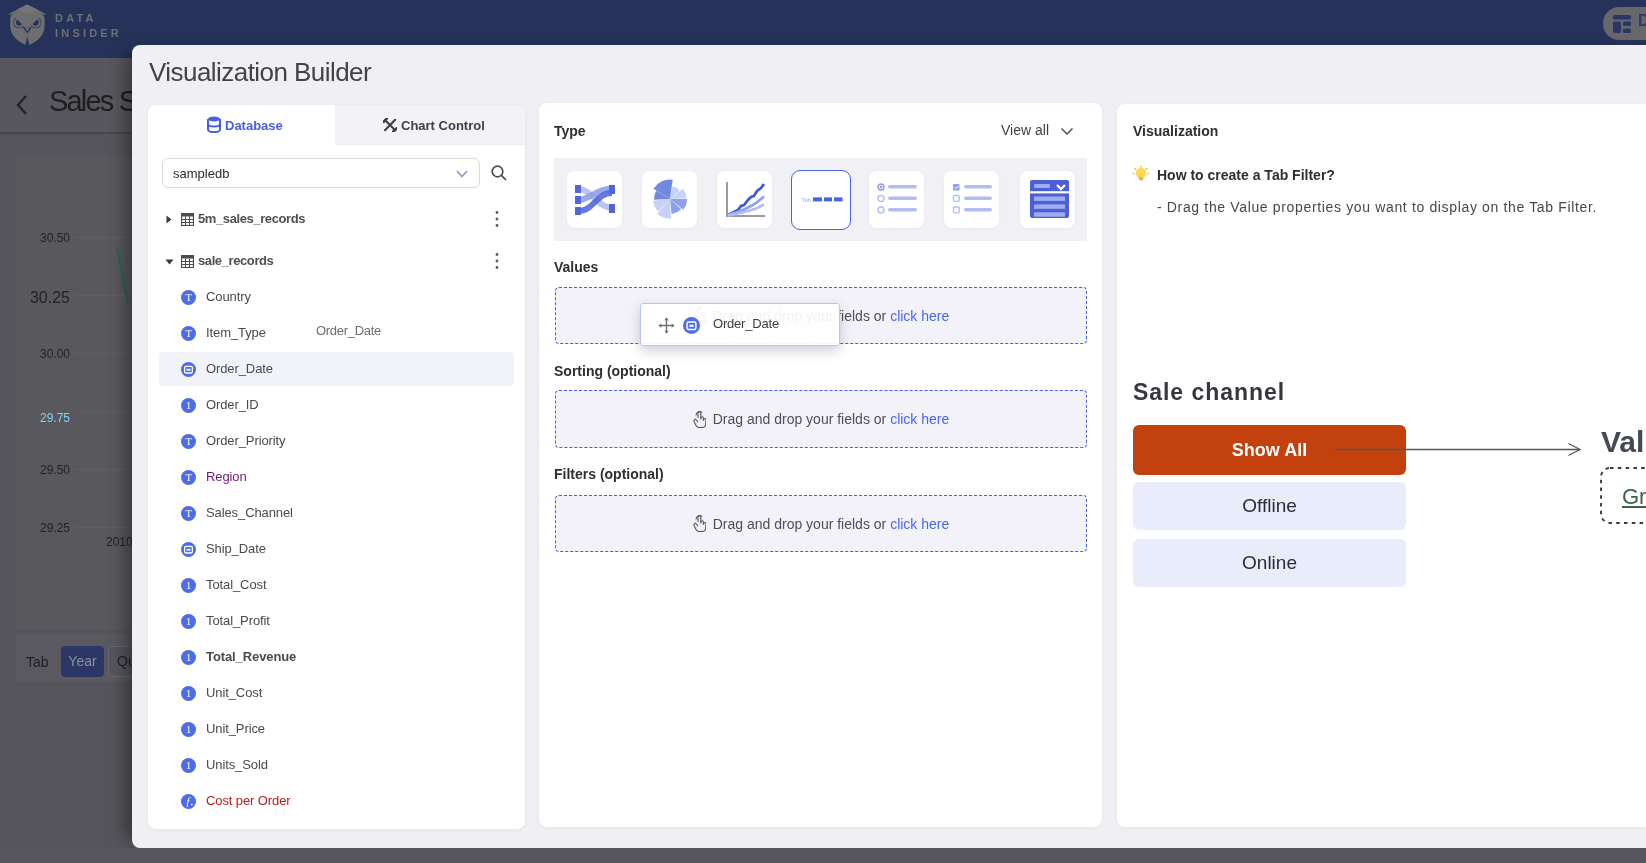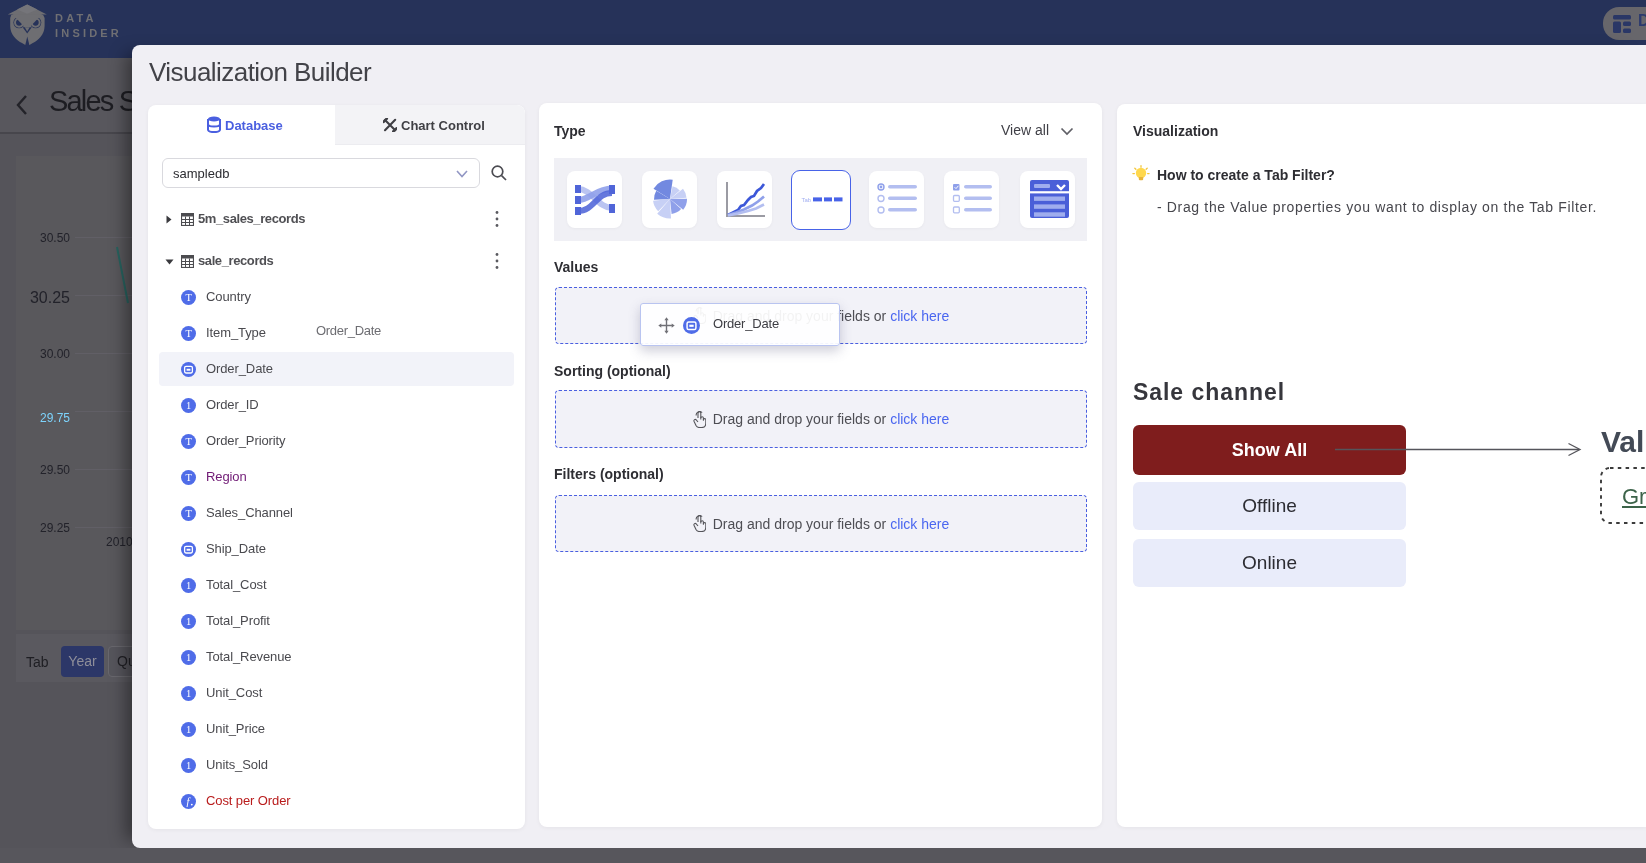--- a/index.html
+++ b/index.html
@@ -176,21 +176,21 @@
       <div class="abs" style="left:58px;top:472px;font-size:13px;letter-spacing:-0.1px;color:#4a4a4f;">Total_Cost</div>
       <svg class="abs" style="left:33px;top:509px;" width="15" height="15" viewBox="0 0 15 15">
         <circle cx="7.5" cy="7.5" r="7.5" fill="#4f6ce8"></circle>
         <text x="7.6" y="11.3" text-anchor="middle" font-family="Liberation Serif" font-size="10.5" fill="#fff">1</text>
       </svg>
       <div class="abs" style="left:58px;top:508px;font-size:13px;letter-spacing:-0.1px;color:#4a4a4f;">Total_Profit</div>
       <svg class="abs" style="left:33px;top:545px;" width="15" height="15" viewBox="0 0 15 15">
         <circle cx="7.5" cy="7.5" r="7.5" fill="#4f6ce8"></circle>
         <text x="7.6" y="11.3" text-anchor="middle" font-family="Liberation Serif" font-size="10.5" fill="#fff">1</text>
       </svg>
-      <div class="abs" style="left:58px;top:544px;font-size:13px;letter-spacing:-0.1px;color:#4a4a4f;">Total_Revenue</div>
+      <div class="abs" style="left:58px;top:544px;font-size:13px;letter-spacing:-0.1px;color:#4a4a4f;font-weight:bold;">Total_Revenue</div>
       <svg class="abs" style="left:33px;top:581px;" width="15" height="15" viewBox="0 0 15 15">
         <circle cx="7.5" cy="7.5" r="7.5" fill="#4f6ce8"></circle>
         <text x="7.6" y="11.3" text-anchor="middle" font-family="Liberation Serif" font-size="10.5" fill="#fff">1</text>
       </svg>
       <div class="abs" style="left:58px;top:580px;font-size:13px;letter-spacing:-0.1px;color:#4a4a4f;">Unit_Cost</div>
       <svg class="abs" style="left:33px;top:617px;" width="15" height="15" viewBox="0 0 15 15">
         <circle cx="7.5" cy="7.5" r="7.5" fill="#4f6ce8"></circle>
         <text x="7.6" y="11.3" text-anchor="middle" font-family="Liberation Serif" font-size="10.5" fill="#fff">1</text>
       </svg>
       <div class="abs" style="left:58px;top:616px;font-size:13px;letter-spacing:-0.1px;color:#4a4a4f;">Unit_Price</div>
@@ -359,21 +359,21 @@
       <path d="M9 0.7 V2.2"></path>
       <path d="M2.8 3.2 L3.9 4.3"></path>
       <path d="M15.2 3.2 L14.1 4.3"></path>
       <path d="M0.9 8.6 H2.4"></path>
       <path d="M15.6 8.6 H17.1"></path>
     </g>
 </svg>
 <div class="abs" style="left:1157px;top:167px;font-size:14px;font-weight:bold;color:#2e2e33;">How to create a Tab Filter?</div>
 <div class="abs" style="left:1157px;top:199px;font-size:14px;letter-spacing:0.65px;color:#47474d;">- Drag the Value properties you want to display on the Tab Filter.</div>
 <div class="abs" style="left:1133px;top:379px;font-size:23px;font-weight:bold;letter-spacing:0.95px;color:#36363c;">Sale channel</div>
-<div class="abs" style="left:1133px;top:425px;width:273px;height:50px;background:#7f1d1d;border-radius:6px;color:#fff;font-size:18px;font-weight:bold;text-align:center;line-height:50px;">Show All</div>
+<div class="abs" style="left:1133px;top:425px;width:273px;height:50px;background:#c2410c;border-radius:6px;color:#fff;font-size:18px;font-weight:bold;text-align:center;line-height:50px;">Show All</div>
 <div class="abs" style="left:1133px;top:482px;width:273px;height:48px;background:#e9ecfa;border-radius:6px;color:#2c2c32;font-size:19px;text-align:center;line-height:48px;">Offline</div>
 <div class="abs" style="left:1133px;top:539px;width:273px;height:48px;background:#e9ecfa;border-radius:6px;color:#2c2c32;font-size:19px;text-align:center;line-height:48px;">Online</div>
 <svg class="abs" style="left:1335px;top:441px;" width="248" height="17" viewBox="0 0 248 17">
   <path d="M0 8.5 H244" stroke="#55555b" stroke-width="1.3" fill="none"></path>
   <path d="M233.5 2.5 L245 8.5 L233.5 14.5" stroke="#55555b" stroke-width="1.3" fill="none"></path>
 </svg>
 <div class="abs" style="left:1601px;top:425px;font-size:30px;font-weight:bold;color:#434a56;">Value</div>
 <svg class="abs" style="left:1600px;top:467px;" width="46" height="57" viewBox="0 0 46 57">
     <rect x="1" y="1" width="80" height="55" rx="9" fill="none" stroke="#3b3b3b" stroke-width="1.9" stroke-dasharray="3.5 4.3"></rect>
   </svg>

